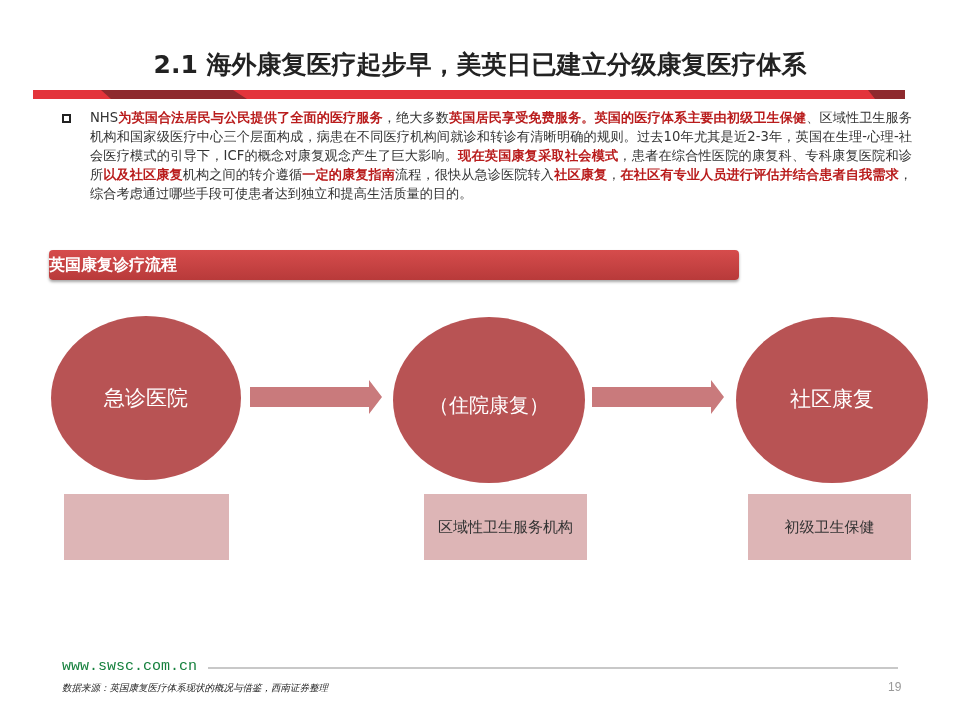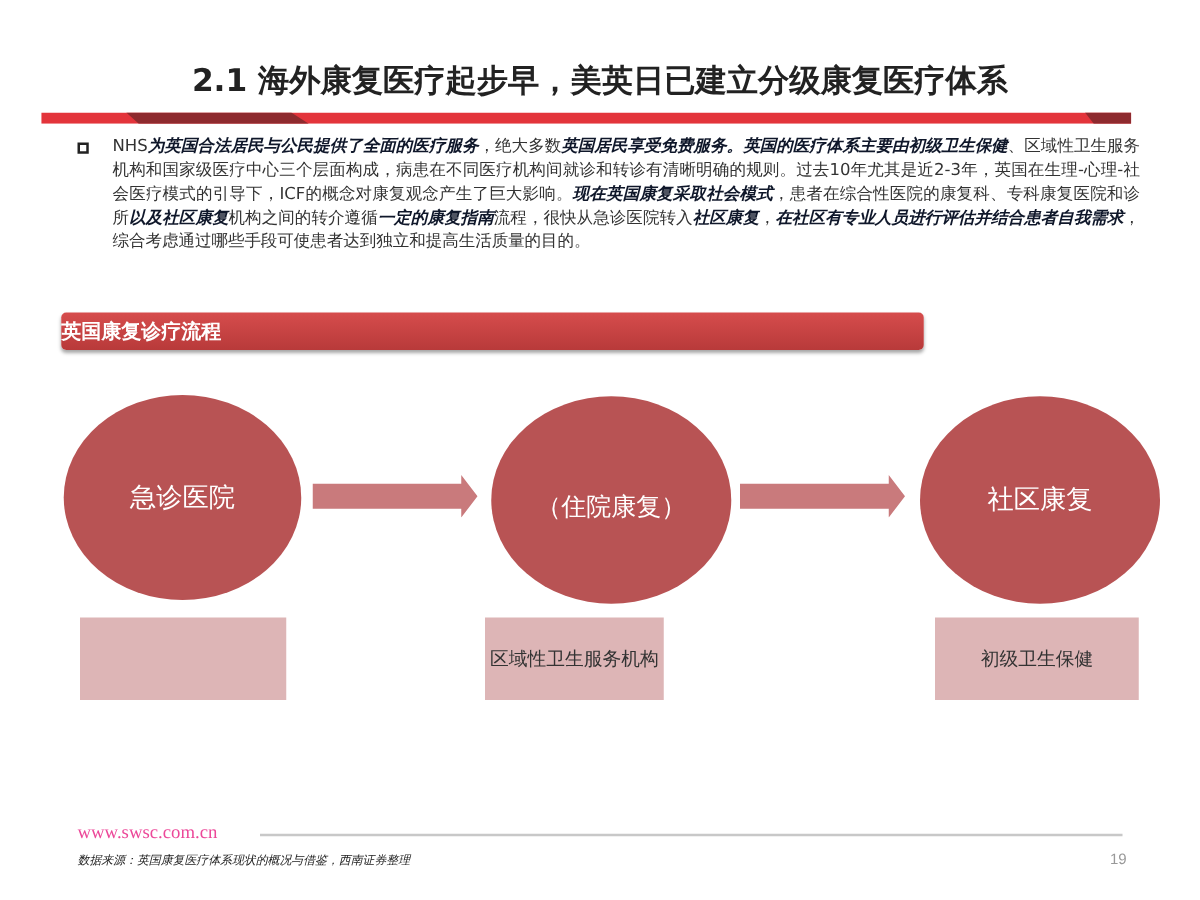--- a/index.html
+++ b/index.html
@@ -23,21 +23,21 @@
       position: absolute; left: 62px; top: 108px; width: 850px;
     }
     .bullet-icon {
       position: absolute; left: 0; top: 6px; width: 9px; height: 9px;
       border: 2px solid #222; box-sizing: border-box; background: #fff;
     }
     .bullet-text {
       margin-left: 28px; font-size: 13.2px; line-height: 19px; color: #333;
       text-align: justify;
     }
-    .bullet-text b { font-weight: bold; color: #0f172a; font-style: italic; }
+    .bullet-text b { font-weight: bold; color: #b91c1c; }
 
     .banner {
       position: absolute; left: 49px; top: 250px; width: 690px; height: 30px;
       border-radius: 4px;
       background: linear-gradient(#d64c4c, #b83a3a);
       box-shadow: 0 2px 3px rgba(0,0,0,0.35);
       color: #fff; font-weight: bold; font-size: 16px; text-align: left;
       line-height: 30px;
     }
 
@@ -57,26 +57,26 @@
     .arrow { position: absolute; }
     .arrow-1 { left: 250px; top: 380px; }
     .arrow-2 { left: 592px; top: 380px; }
 
     .box {
       position: absolute; background: #ddb5b6; color: #333; text-align: center;
       display: flex; align-items: center; justify-content: center;
       font-family: "DejaVu Serif", serif; font-size: 15px; line-height: 23px;
     }
     .box-1 { left: 64px; top: 494px; width: 165px; height: 66px; }
-    .box-2 { left: 388px; top: 494px; width: 143px; height: 66px; }
+    .box-2 { left: 424px; top: 494px; width: 163px; height: 66px; }
     .box-3 { left: 748px; top: 494px; width: 163px; height: 66px; }
 
     .footer-url {
-      position: absolute; left: 62px; top: 658px; font-size: 15px; color: #ec4899;
-      font-family: Liberation Serif, serif;
+      position: absolute; left: 62px; top: 658px; font-size: 15px; color: #15803d;
+      font-family: Liberation Mono, monospace;
     }
     .footer-line {
       position: absolute; left: 208px; top: 667px; width: 690px; height: 2px; background: #c8c8c8;
     }
     .footer-source {
       position: absolute; left: 62px; top: 682px; font-size: 9.5px; font-style: italic; color: #222;
       font-family: "DejaVu Serif", serif;
     }
     .page-num {
       position: absolute; left: 888px; top: 680px; font-size: 12px; color: #999;

